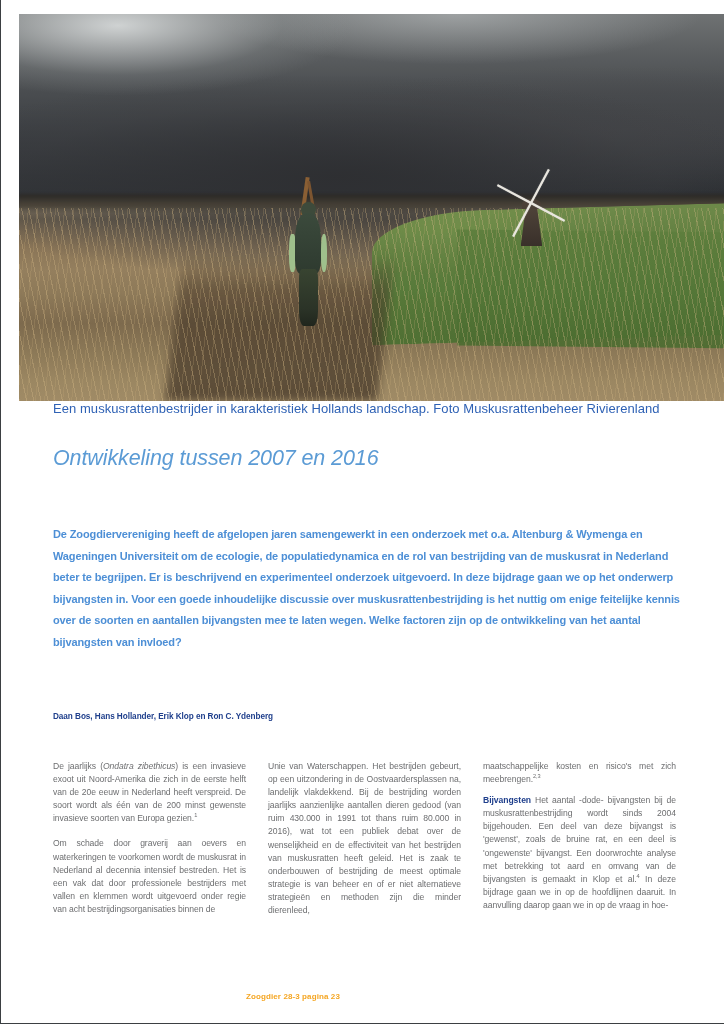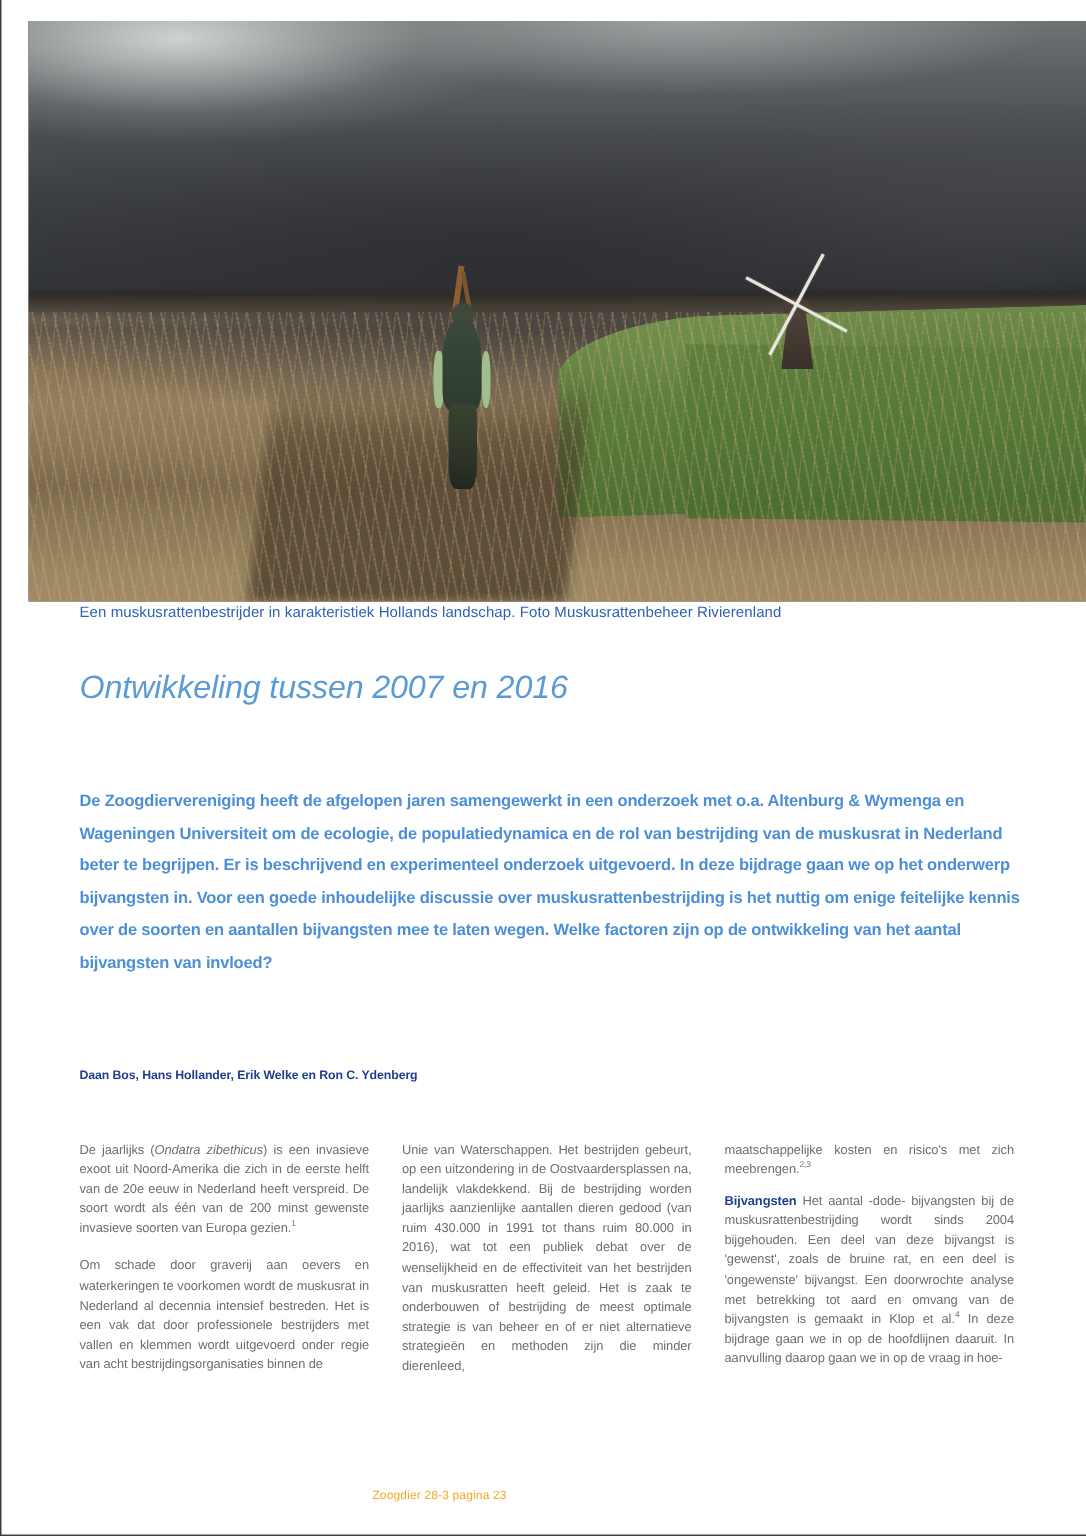--- a/index.html
+++ b/index.html
@@ -215,21 +215,21 @@
   .windmill .s2 { transform: translateX(-1px) rotate(118deg); }
   .windmill .s3 { transform: translateX(-1px) rotate(208deg); }
   .windmill .s4 { transform: translateX(-1px) rotate(298deg); }
 
   
   .caption {
     position: absolute;
     left: 52px;
     top: 403px;
     width: 640px;
-    font-size: 10px;
+    font-size: 13px;
     line-height: 11px;
     color: #2f62b5;
     letter-spacing: .06px;
   }
 
   
   .subtitle {
     position: absolute;
     left: 52px;
     top: 445px;
@@ -312,21 +312,21 @@
   
   .footer {
     position: absolute;
     left: 0;
     top: 991px;
     width: 584px;
     text-align: center;
     font-size: 8px;
     line-height: 12px;
     color: #f5a623;
-    font-weight: 400;
+    font-weight: 700;
     letter-spacing: .1px;
   }
 </style>
 </head>
 <body>
 
 <div class="page">
 
   <div class="photo-wrap">
     <div class="photo"></div>
@@ -355,21 +355,21 @@
       <div class="sail s4"></div>
     </div>
   </div>
 
   <div class="caption">Een muskusrattenbestrijder in karakteristiek Hollands landschap. Foto Muskusrattenbeheer Rivierenland</div>
 
   <div class="subtitle">Ontwikkeling tussen 2007 en 2016</div>
 
   <div class="lead">De Zoogdiervereniging heeft de afgelopen jaren samengewerkt in een onderzoek met o.a. Altenburg &amp; Wymenga en Wageningen Universiteit om de ecologie, de populatiedynamica en de rol van bestrijding van de muskusrat in Nederland beter te begrijpen. Er is beschrijvend en experimenteel onderzoek uitgevoerd. In deze bijdrage gaan we op het onderwerp bijvangsten in. Voor een goede inhoudelijke discussie over muskusrattenbestrijding is het nuttig om enige feitelijke kennis over de soorten en aantallen bijvangsten mee te laten wegen. Welke factoren zijn op de ontwikkeling van het aantal bijvangsten van invloed?</div>
 
-  <div class="byline">Daan Bos, Hans Hollander, Erik Welke en Ron C. Ydenberg</div>
+  <div class="byline">Daan Bos, Hans Hollander, Erik Klop en Ron C. Ydenberg</div>
 
   <div class="columns">
 
     <div class="col">
       <p><span>De jaarlijks (</span><i>Ondatra zibethicus</i><span>) is een invasieve exoot uit Noord-Amerika die zich in de eerste helft van de 20e eeuw in Nederland heeft verspreid. De soort wordt als één van de 200 minst gewenste invasieve soorten van Europa gezien.</span><sup>1</sup></p>
       <p>Om schade door graverij aan oevers en waterkeringen te voorkomen wordt de muskusrat in Nederland al decennia intensief bestreden. Het is een vak dat door professionele bestrijders met vallen en klemmen wordt uitgevoerd onder regie van acht bestrijdingsorganisaties binnen de</p>
     </div>
 
     <div class="col">
       <p>Unie van Waterschappen. Het bestrijden gebeurt, op een uitzondering in de Oostvaardersplassen na, landelijk vlakdekkend. Bij de bestrijding worden jaarlijks aanzienlijke aantallen dieren gedood (van ruim 430.000 in 1991 tot thans ruim 80.000 in 2016), wat tot een publiek debat over de wenselijkheid en de effectiviteit van het bestrijden van muskusratten heeft geleid. Het is zaak te onderbouwen of bestrijding de meest optimale strategie is van beheer en of er niet alternatieve strategieën en methoden zijn die minder dierenleed,</p>

